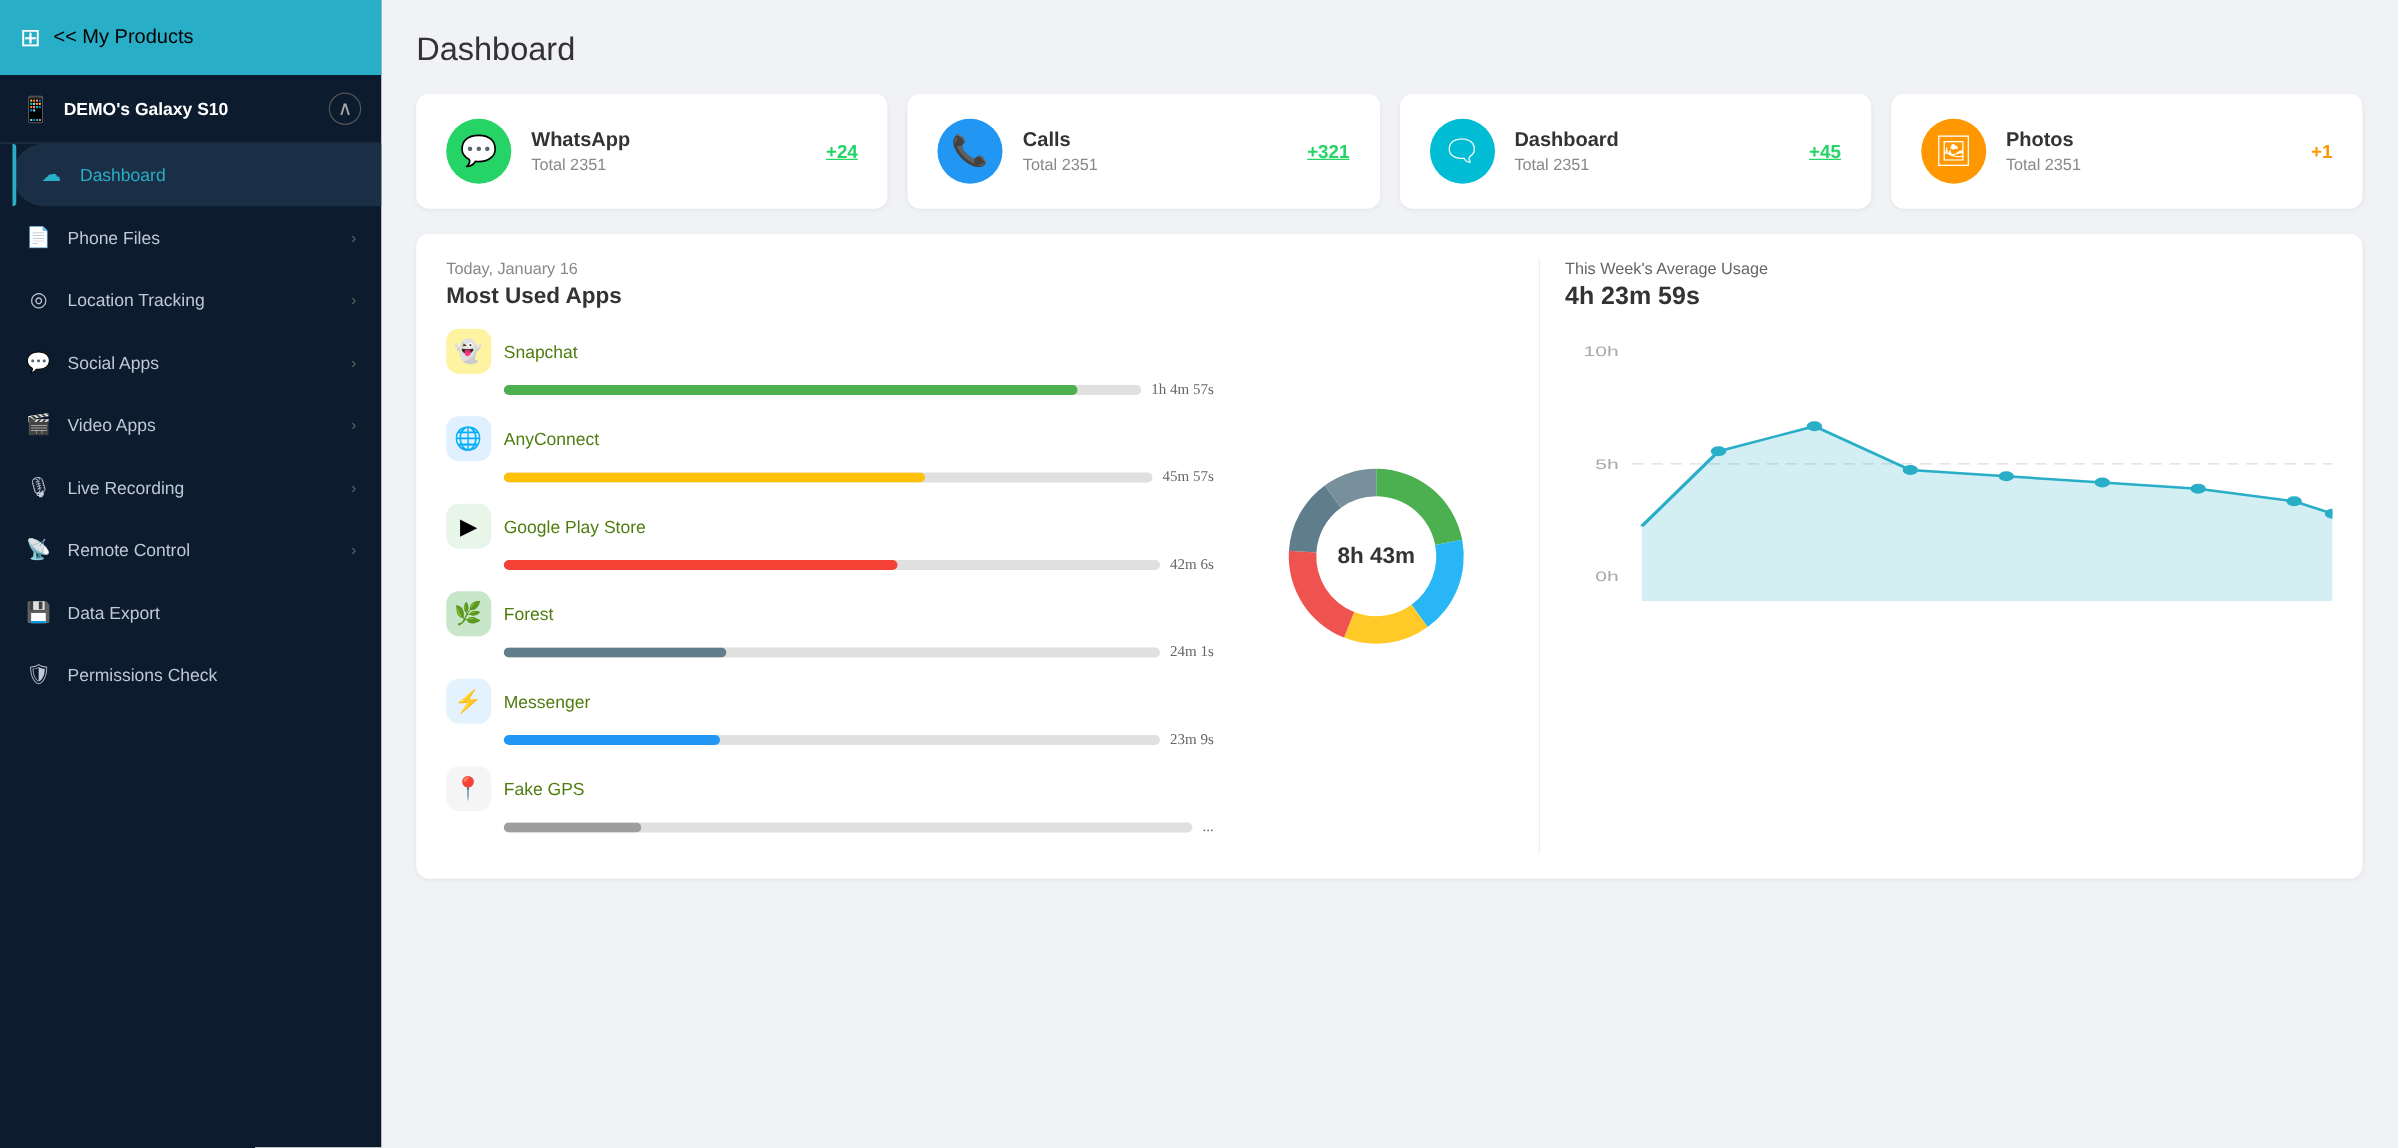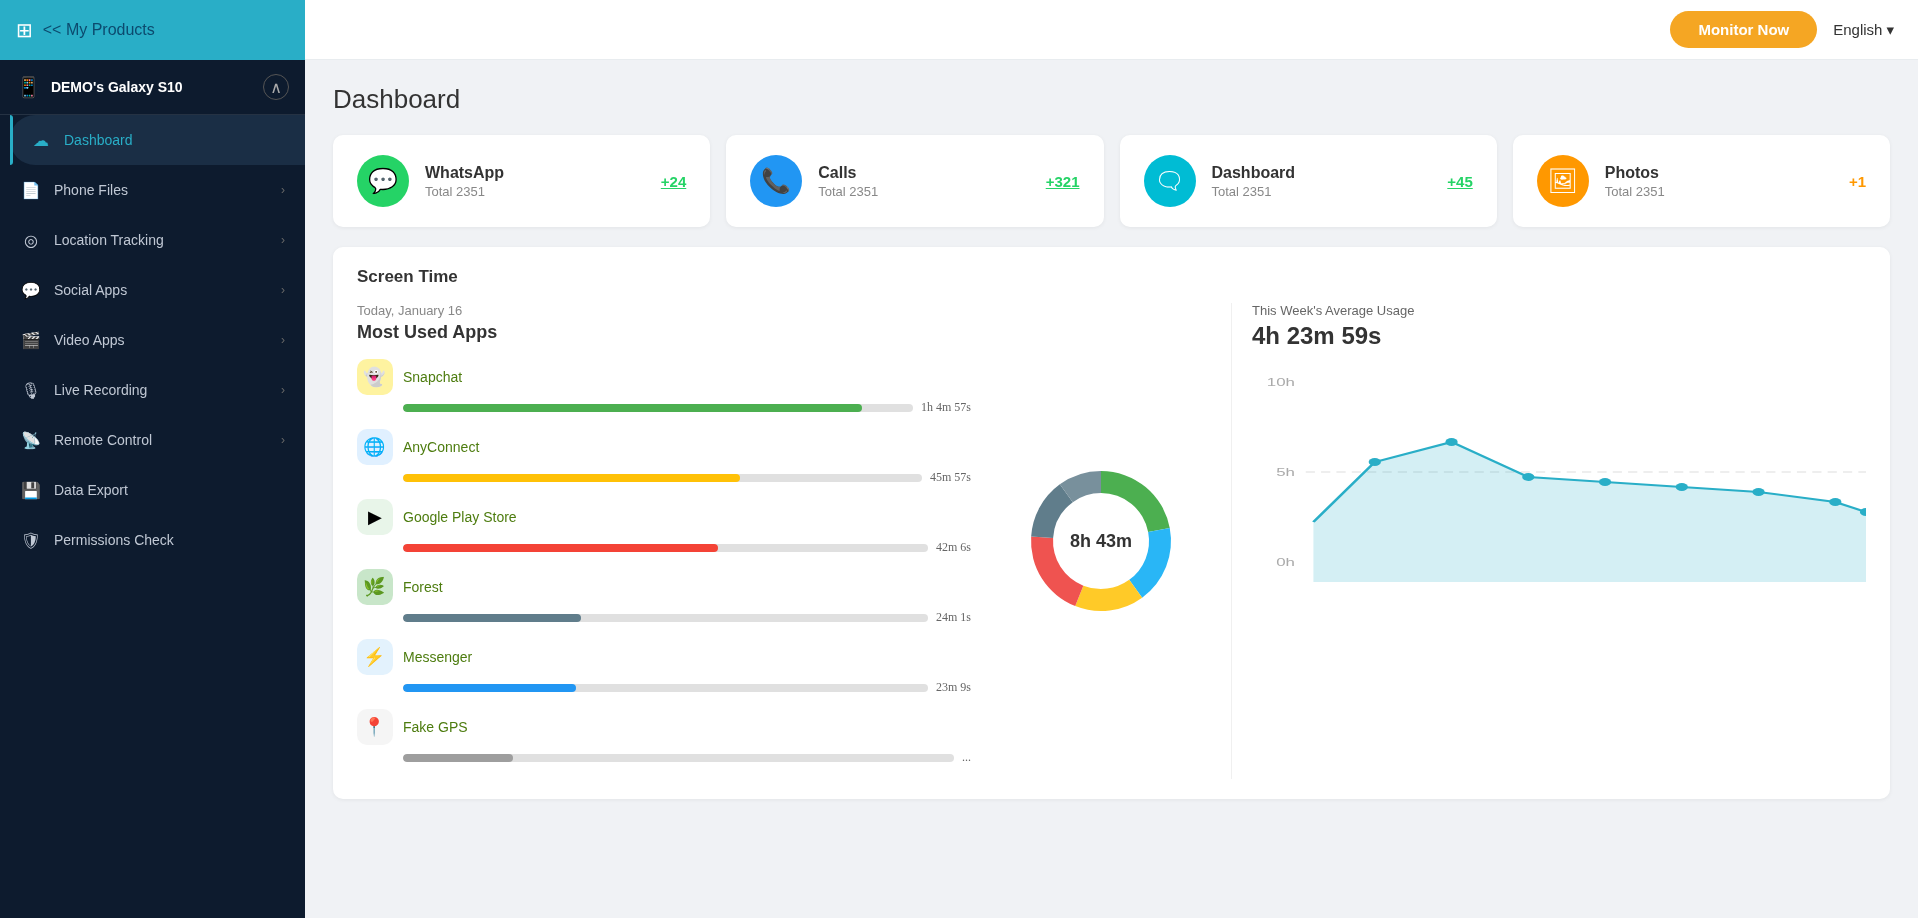--- a/index.html
+++ b/index.html
@@ -20,21 +20,21 @@
       height: 60px;
       display: flex;
       align-items: center;
       gap: 10px;
     }
     .sidebar-header-icon {
       color: white;
       font-size: 20px;
     }
     .sidebar-header-text {
-      color: #0c4a6e;
+      color: #000000;
       font-size: 16px;
       font-weight: 500;
     }
     .device-section {
       padding: 14px 16px;
       display: flex;
       align-items: center;
       justify-content: space-between;
       border-bottom: 1px solid rgba(255,255,255,0.1);
     }
@@ -287,21 +287,21 @@
       flex: 1;
       padding-left: 20px;
       border-left: 1px solid #f0f0f0;
     }
     .weekly-title {
       font-size: 13px;
       color: #666;
       margin-bottom: 4px;
     }
     .weekly-value {
-      font-size: 24px;
+      font-size: 20px;
       font-weight: 700;
       color: #333;
       margin-bottom: 12px;
     }
     .chart-area {
       position: relative;
       height: 220px;
       width: 100%;
     }
     .chart-svg { width: 100%; height: 100%; }
@@ -366,27 +366,20 @@
   </div>
       <div class="nav-item">
     <span class="nav-icon">🛡</span>
     <span class="nav-label">Permissions Check</span>
 
   </div>
     </nav>
 </div>
 
 <div class="main">
-  <div class="topbar">
-    <button class="monitor-btn">Monitor Now</button>
-    <div class="language-selector">
-      <span>English</span>
-      <span>▾</span>
-    </div>
-  </div>
 
   <div class="content">
     <h1 class="page-title">Dashboard</h1>
 
     <div class="stats-row" id="stats-row">
         <div class="stat-card">
     <div class="stat-icon green" style="color:white">💬</div>
     <div class="stat-text">
       <div class="stat-name">WhatsApp</div>
       <div class="stat-total">Total 2351</div>
@@ -413,21 +406,20 @@
     <div class="stat-icon orange" style="color:white">🖼</div>
     <div class="stat-text">
       <div class="stat-name">Photos</div>
       <div class="stat-total">Total 2351</div>
     </div>
     <div class="stat-delta orange">+1</div>
   </div>
       </div>
 
     <div class="screen-time-section">
-      <div class="section-title">Screen Time</div>
       <div class="screen-time-body">
 
         <div class="apps-column">
           <div class="date-label">Today, January 16</div>
           <div class="most-used-title">Most Used Apps</div>
           <div id="apps-list">
               <div class="app-item">
     <div class="app-item-header">
       <div class="app-icon-circle" style="background:#fef3a0">👻</div>
       <span class="app-name">Snapchat</span>

